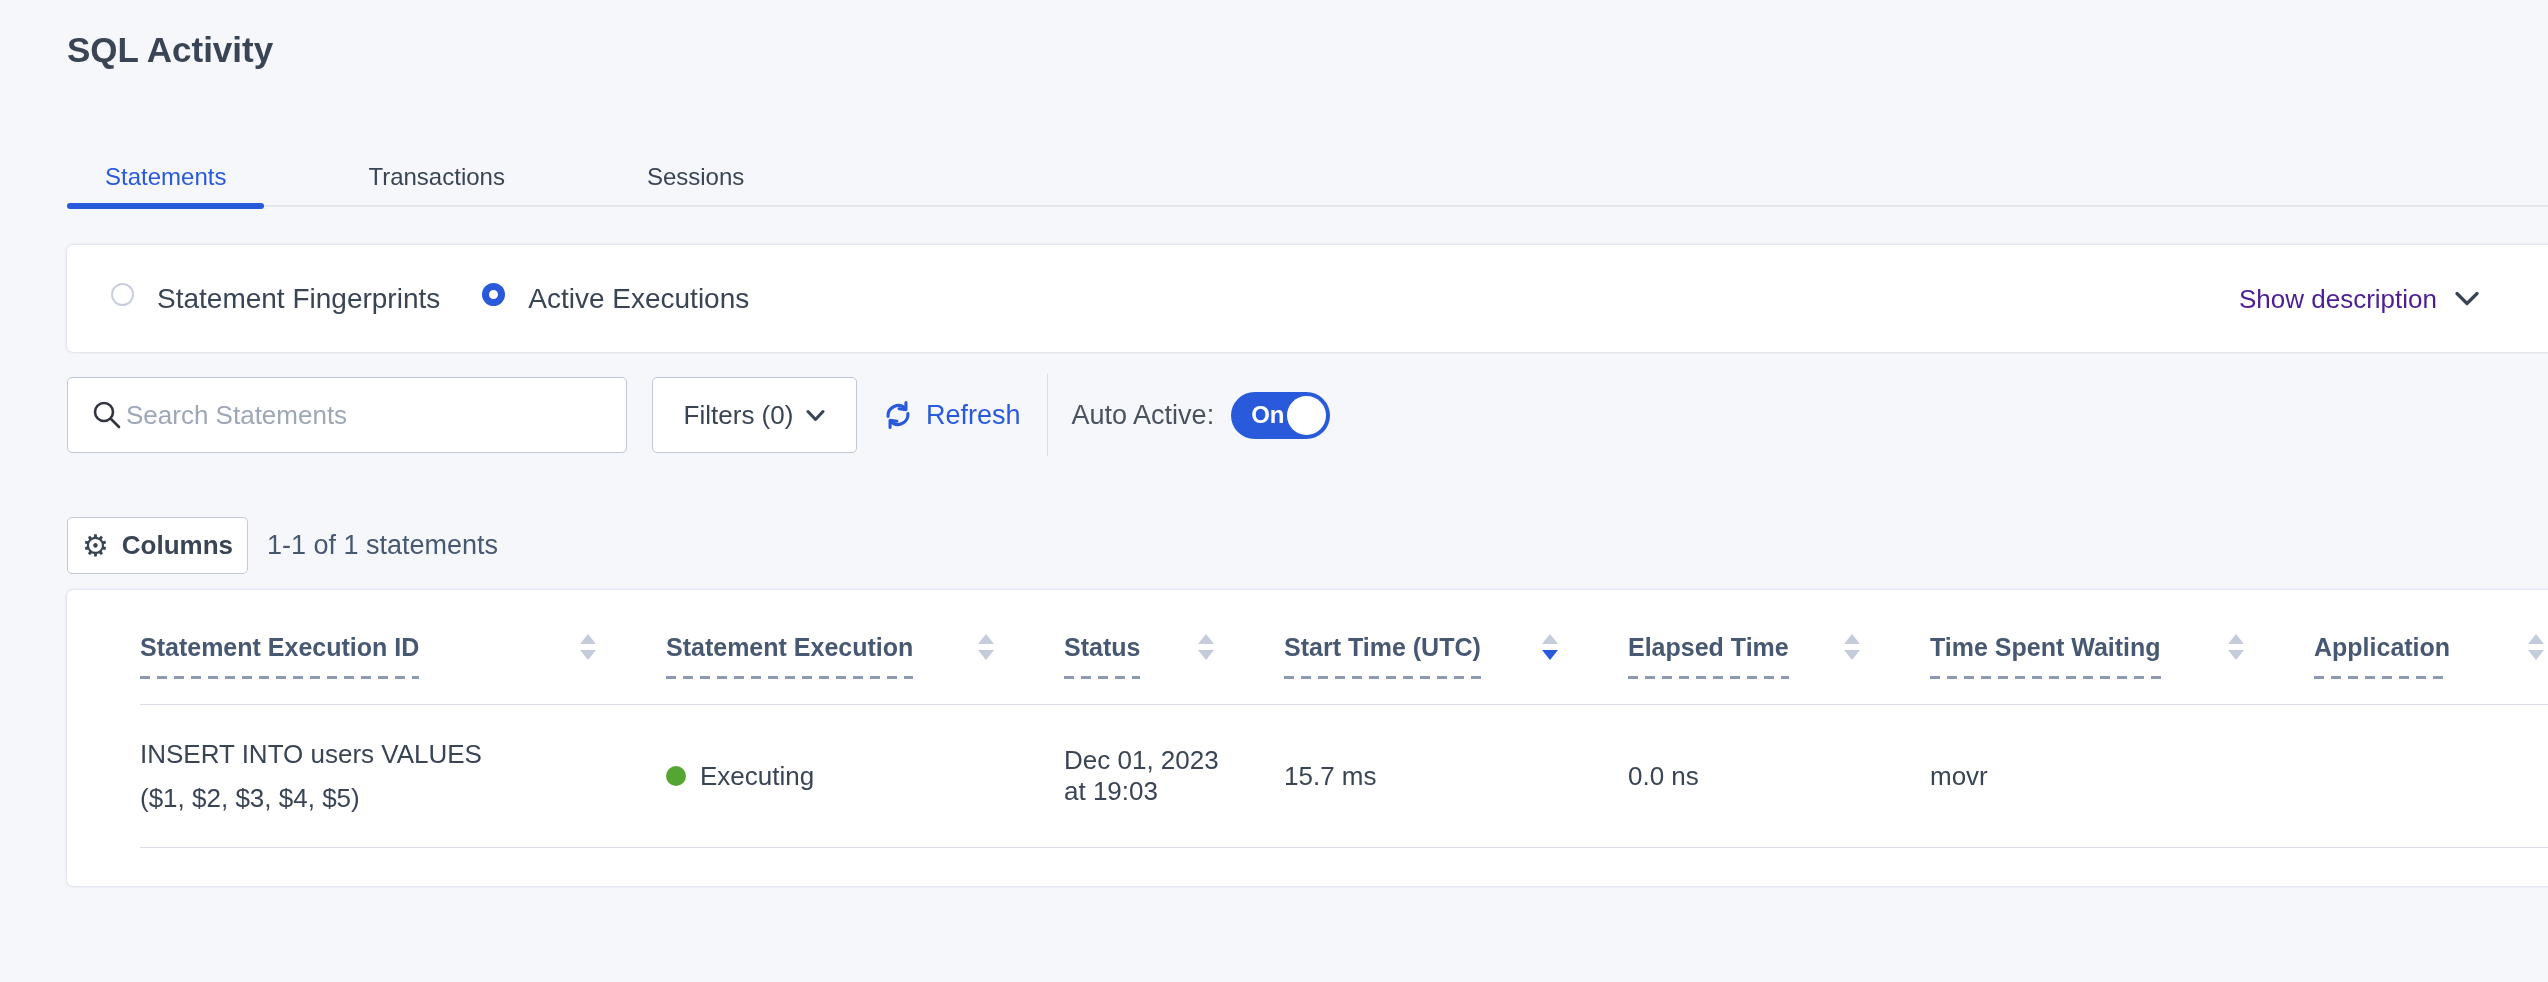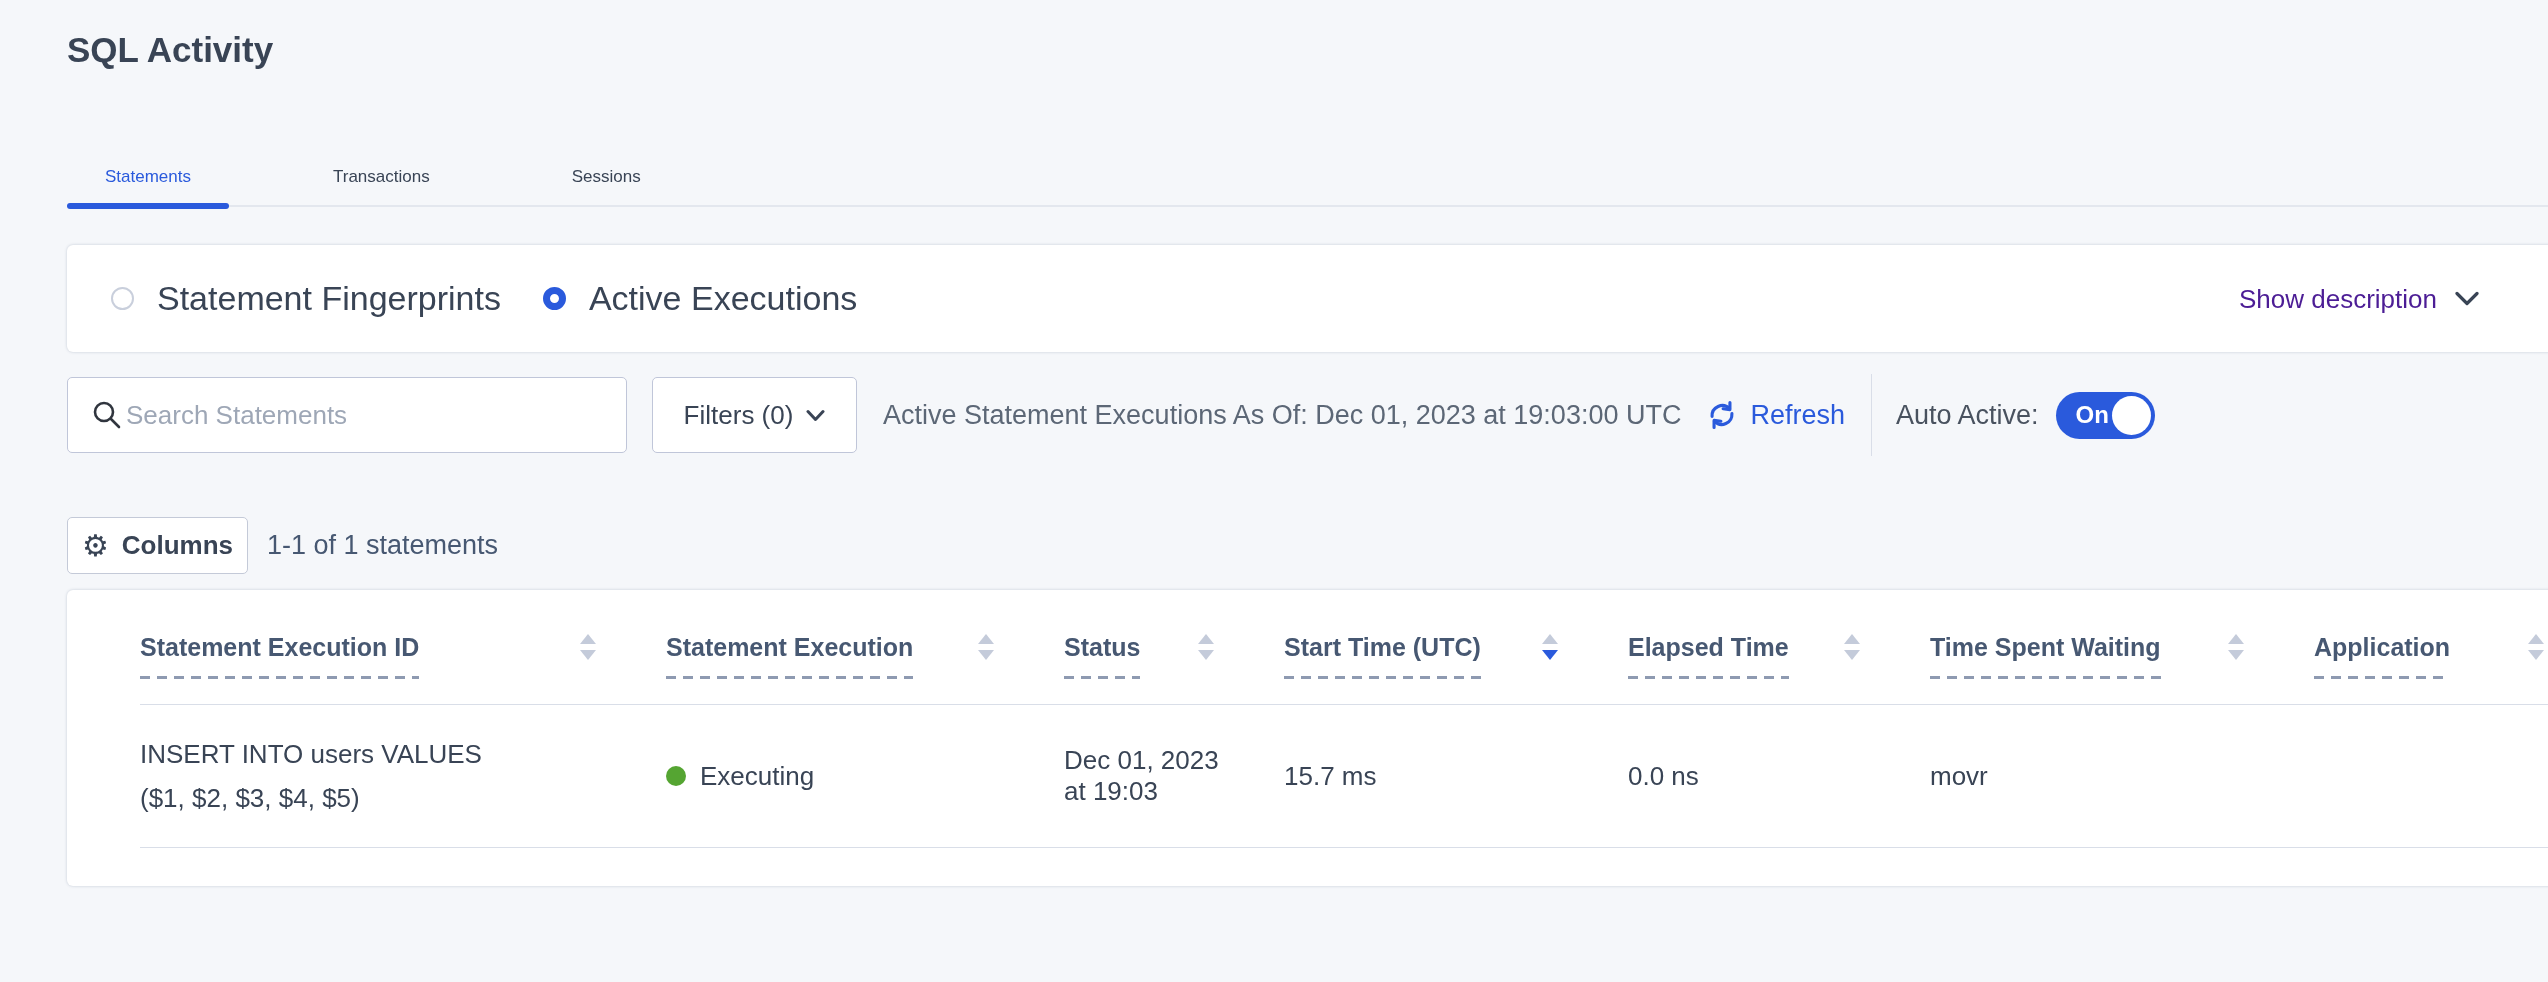--- a/index.html
+++ b/index.html
@@ -15,36 +15,36 @@
   .page-title{
     position:absolute; left:67px; top:30px;
     font-size:35px; font-weight:700; color:#394455;
   }
   
   .tabs{
     position:absolute; left:67px; right:0; top:148px; height:59px;
     display:flex; border-bottom:2px solid #E3E7EE;
   }
   .tab{
-    padding:0 38px; margin-right:66px; font-size:17px; line-height:57px;
+    padding:0 38px; margin-right:66px; font-size:24px; line-height:57px;
     color:#394455; position:relative; white-space:nowrap; cursor:pointer;
   }
   .tab.active{ color:#2A5ADC; font-weight:500; }
   .tab.active::after{
     content:""; position:absolute; left:0; right:0; bottom:-4px; height:6px;
     background:#2A5ADC; border-radius:4px;
   }
   
   .card{
     position:absolute; left:67px; width:2491px; background:#fff;
     border-radius:6px; box-shadow:0 0 3px rgba(56,76,108,.25);
   }
   .card--view{ top:245px; height:107px; display:flex; align-items:center; padding-left:44px; }
   
-  .radio-opt{ display:flex; align-items:center; font-size:34px; color:#394455; cursor:pointer; }
+  .radio-opt{ display:flex; align-items:flex-start; font-size:28px; color:#394455; cursor:pointer; }
   .radio-opt + .radio-opt{ margin-left:42px; }
   .radio-circle{
     width:23px; height:23px; border-radius:50%; background:#fff;
     border:2px solid #C9CFDC; margin-right:23px; flex:none;
   }
   .radio-circle.selected{ border:7px solid #2A5ADC; }
   .show-description{
     position:absolute; left:2172px; top:50%; transform:translateY(-50%);
     display:flex; align-items:center; gap:18px; font-size:26px; color:#4c1d95; cursor:pointer;
   }
@@ -162,21 +162,20 @@
 
   <button class="filters-btn">
     <span>Filters (0)</span>
     <span>
       <svg width="19" height="13" viewBox="0 0 19 13">
           <polyline points="2,2.5 9.5,10.5 17,2.5" fill="none" stroke="#394455" stroke-width="3" stroke-linecap="round" stroke-linejoin="round"></polyline>
         </svg>
     </span>
   </button>
 
-  <span class="asof-text">Active Statement Executions As Of: Dec 01, 2023 at 19:03:00 UTC</span>
 
   <div class="refresh">
     <span>
       <svg width="34" height="34" viewBox="0 0 24 24">
         <path d="M5 13 A 7.2 7.2 0 0 1 17.3 7.5" fill="none" stroke="#2A5ADC" stroke-width="2.2" stroke-linecap="round"></path>
         <path d="M17.6 3.2 L17.6 8.2 L12.8 7.6" fill="none" stroke="#2A5ADC" stroke-width="2.2" stroke-linecap="round" stroke-linejoin="round"></path>
         <path d="M19 11 A 7.2 7.2 0 0 1 6.7 16.5" fill="none" stroke="#2A5ADC" stroke-width="2.2" stroke-linecap="round"></path>
         <path d="M6.4 20.8 L6.4 15.8 L11.2 16.4" fill="none" stroke="#2A5ADC" stroke-width="2.2" stroke-linecap="round" stroke-linejoin="round"></path>
       </svg>
     </span>

